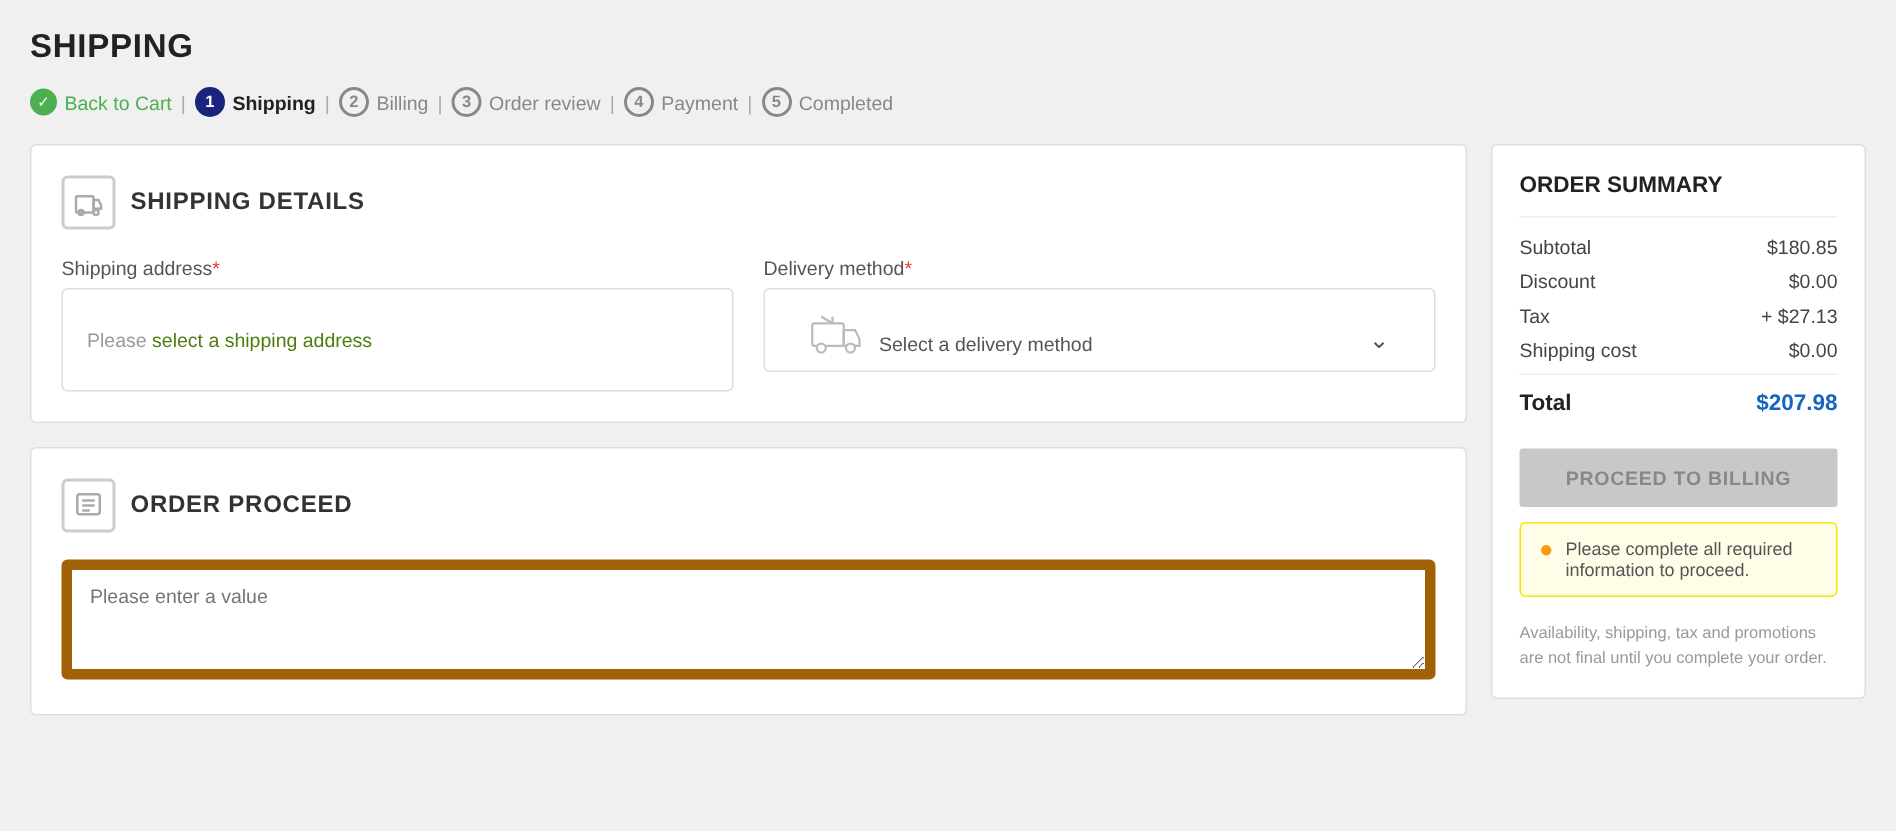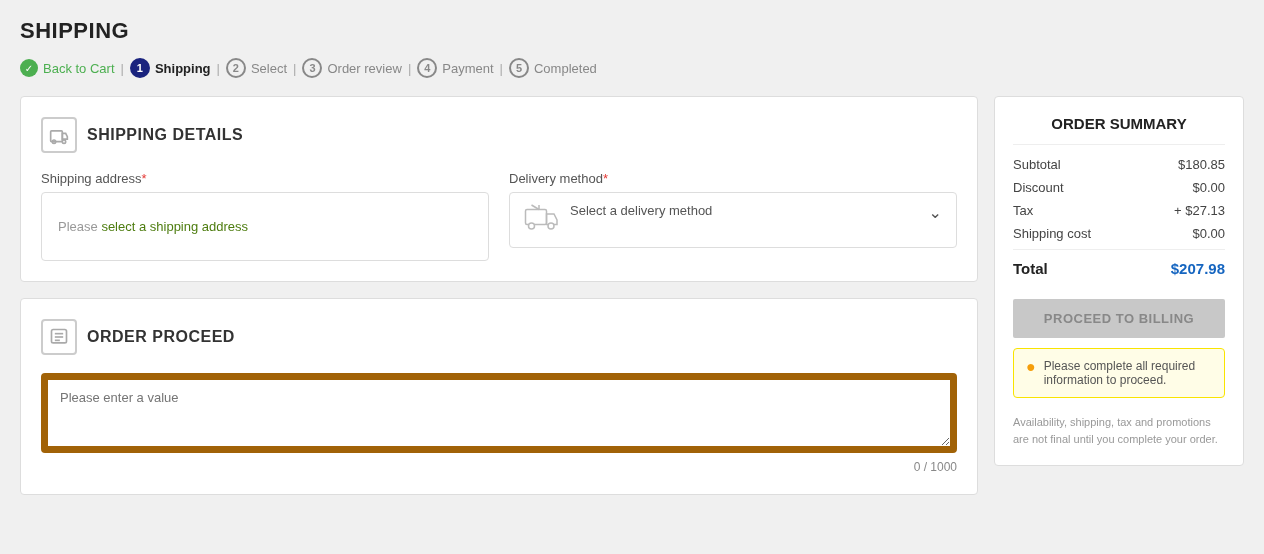--- a/index.html
+++ b/index.html
@@ -140,23 +140,23 @@
       align-items: flex-start;
     }
     .address-link {
       color: #4d7c0f;
       text-decoration-style: dashed;
       cursor: pointer;
     }
     .delivery-box {
       border: 1px solid #ddd;
       border-radius: 4px;
-      padding: 10px 14px;
-      display: flex;
-      align-items: flex-start;
+      padding: 10px 30px;
+      display: flex;
+      align-items: flex-end;
       gap: 10px;
       min-height: 56px;
       cursor: pointer;
       position: relative;
     }
     .delivery-icon {
       width: 36px;
       height: 28px;
       color: #aaa;
     }
@@ -195,21 +195,20 @@
       border-radius: 4px;
       padding: 18px;
     }
     .summary-title {
       font-size: 15px;
       font-weight: bold;
       color: #222;
       padding-bottom: 12px;
       border-bottom: 1px solid #eee;
       margin-bottom: 12px;
-      text-align: center;
     }
     .summary-row {
       display: flex;
       justify-content: space-between;
       font-size: 13px;
       margin-bottom: 8px;
       color: #444;
     }
     .summary-row.total {
       font-size: 15px;
@@ -275,21 +274,21 @@
       <span>Back to Cart</span>
     </div>
     <span class="breadcrumb-sep">|</span>
     <div class="breadcrumb-step active">
       <span class="step-num active">1</span>
       <span>Shipping</span>
     </div>
     <span class="breadcrumb-sep">|</span>
     <div class="breadcrumb-step">
       <span class="step-num">2</span>
-      <span>Select</span>
+      <span>Billing</span>
     </div>
     <span class="breadcrumb-sep">|</span>
     <div class="breadcrumb-step">
       <span class="step-num">3</span>
       <span>Order review</span>
     </div>
     <span class="breadcrumb-sep">|</span>
     <div class="breadcrumb-step">
       <span class="step-num">4</span>
       <span>Payment</span>
@@ -356,21 +355,20 @@
             <svg width="20" height="20" viewBox="0 0 24 24" fill="none" stroke="#aaa" stroke-width="2">
               <rect x="3" y="3" width="18" height="16" rx="2"></rect>
               <line x1="7" y1="8" x2="17" y2="8"></line>
               <line x1="7" y1="12" x2="17" y2="12"></line>
               <line x1="7" y1="16" x2="13" y2="16"></line>
             </svg>
           </div>
           <span class="section-title">ORDER PROCEED</span>
         </div>
         <textarea class="comment-textarea" placeholder="Please enter a value" style=""></textarea>
-        <div class="char-count">0 / 1000</div>
       </div>
 
     </div>
 
     <div class="order-summary">
       <div class="summary-title">ORDER SUMMARY</div>
 
       <div class="summary-row">
         <span>Subtotal</span>
         <span>$180.85</span>

